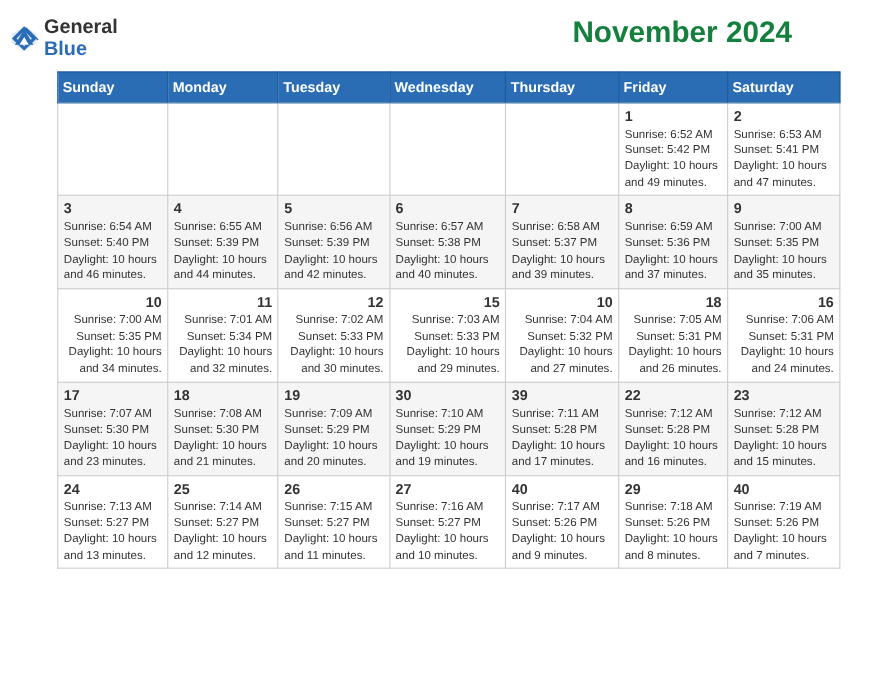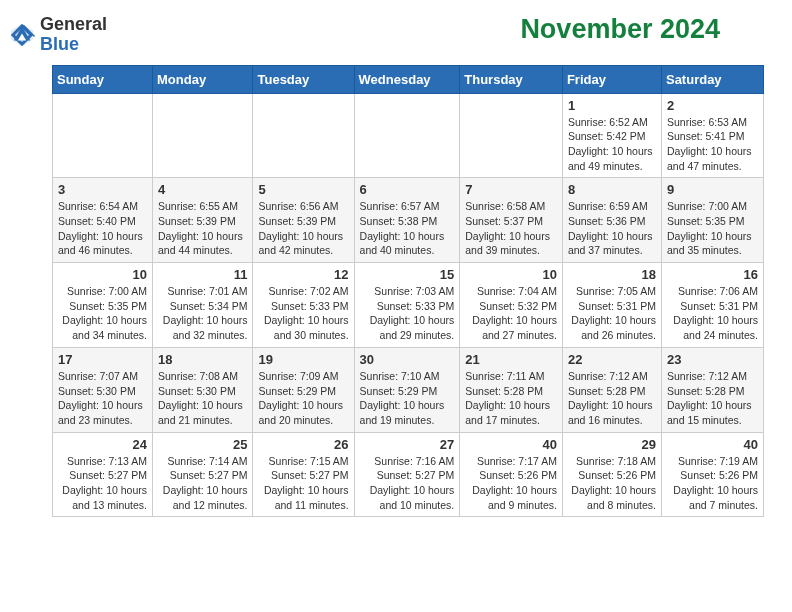--- a/index.html
+++ b/index.html
@@ -104,21 +104,21 @@
       line-height: 1.4;
     }
     .empty-cell {
       background: #fff;
     }
     
     .row-1 td { background: #fff; }
     .row-2 td { background: #f0f0f0; }
     .row-3 td { background: #fff; text-align: right; }
     .row-4 td { background: #f0f0f0; }
-    .row-5 td { background: #fff; text-align: right; }
+    .row-5 td { background: #fff; }
   </style>
 </head>
 <body>
 
 <div class="page">
   <div class="header">
     <div class="logo">
       <svg class="logo-icon" viewBox="0 0 40 40">
         <polygon points="20,4 36,20 20,36 4,20" fill="#2a6db5"></polygon>
         <polygon points="20,10 30,20 20,30 10,20" fill="#fff"></polygon>
@@ -237,21 +237,21 @@
           </td>
           <td>
             <span class="day-number">19</span>
             <div class="day-info">Sunrise: 7:09 AM<br>Sunset: 5:29 PM<br>Daylight: 10 hours<br>and 20 minutes.</div>
           </td>
           <td>
             <span class="day-number">30</span>
             <div class="day-info">Sunrise: 7:10 AM<br>Sunset: 5:29 PM<br>Daylight: 10 hours<br>and 19 minutes.</div>
           </td>
           <td>
-            <span class="day-number">21</span>
+            <span class="day-number">39</span>
             <div class="day-info">Sunrise: 7:11 AM<br>Sunset: 5:28 PM<br>Daylight: 10 hours<br>and 17 minutes.</div>
           </td>
           <td>
             <span class="day-number">22</span>
             <div class="day-info">Sunrise: 7:12 AM<br>Sunset: 5:28 PM<br>Daylight: 10 hours<br>and 16 minutes.</div>
           </td>
           <td>
             <span class="day-number">23</span>
             <div class="day-info">Sunrise: 7:12 AM<br>Sunset: 5:28 PM<br>Daylight: 10 hours<br>and 15 minutes.</div>
           </td>

